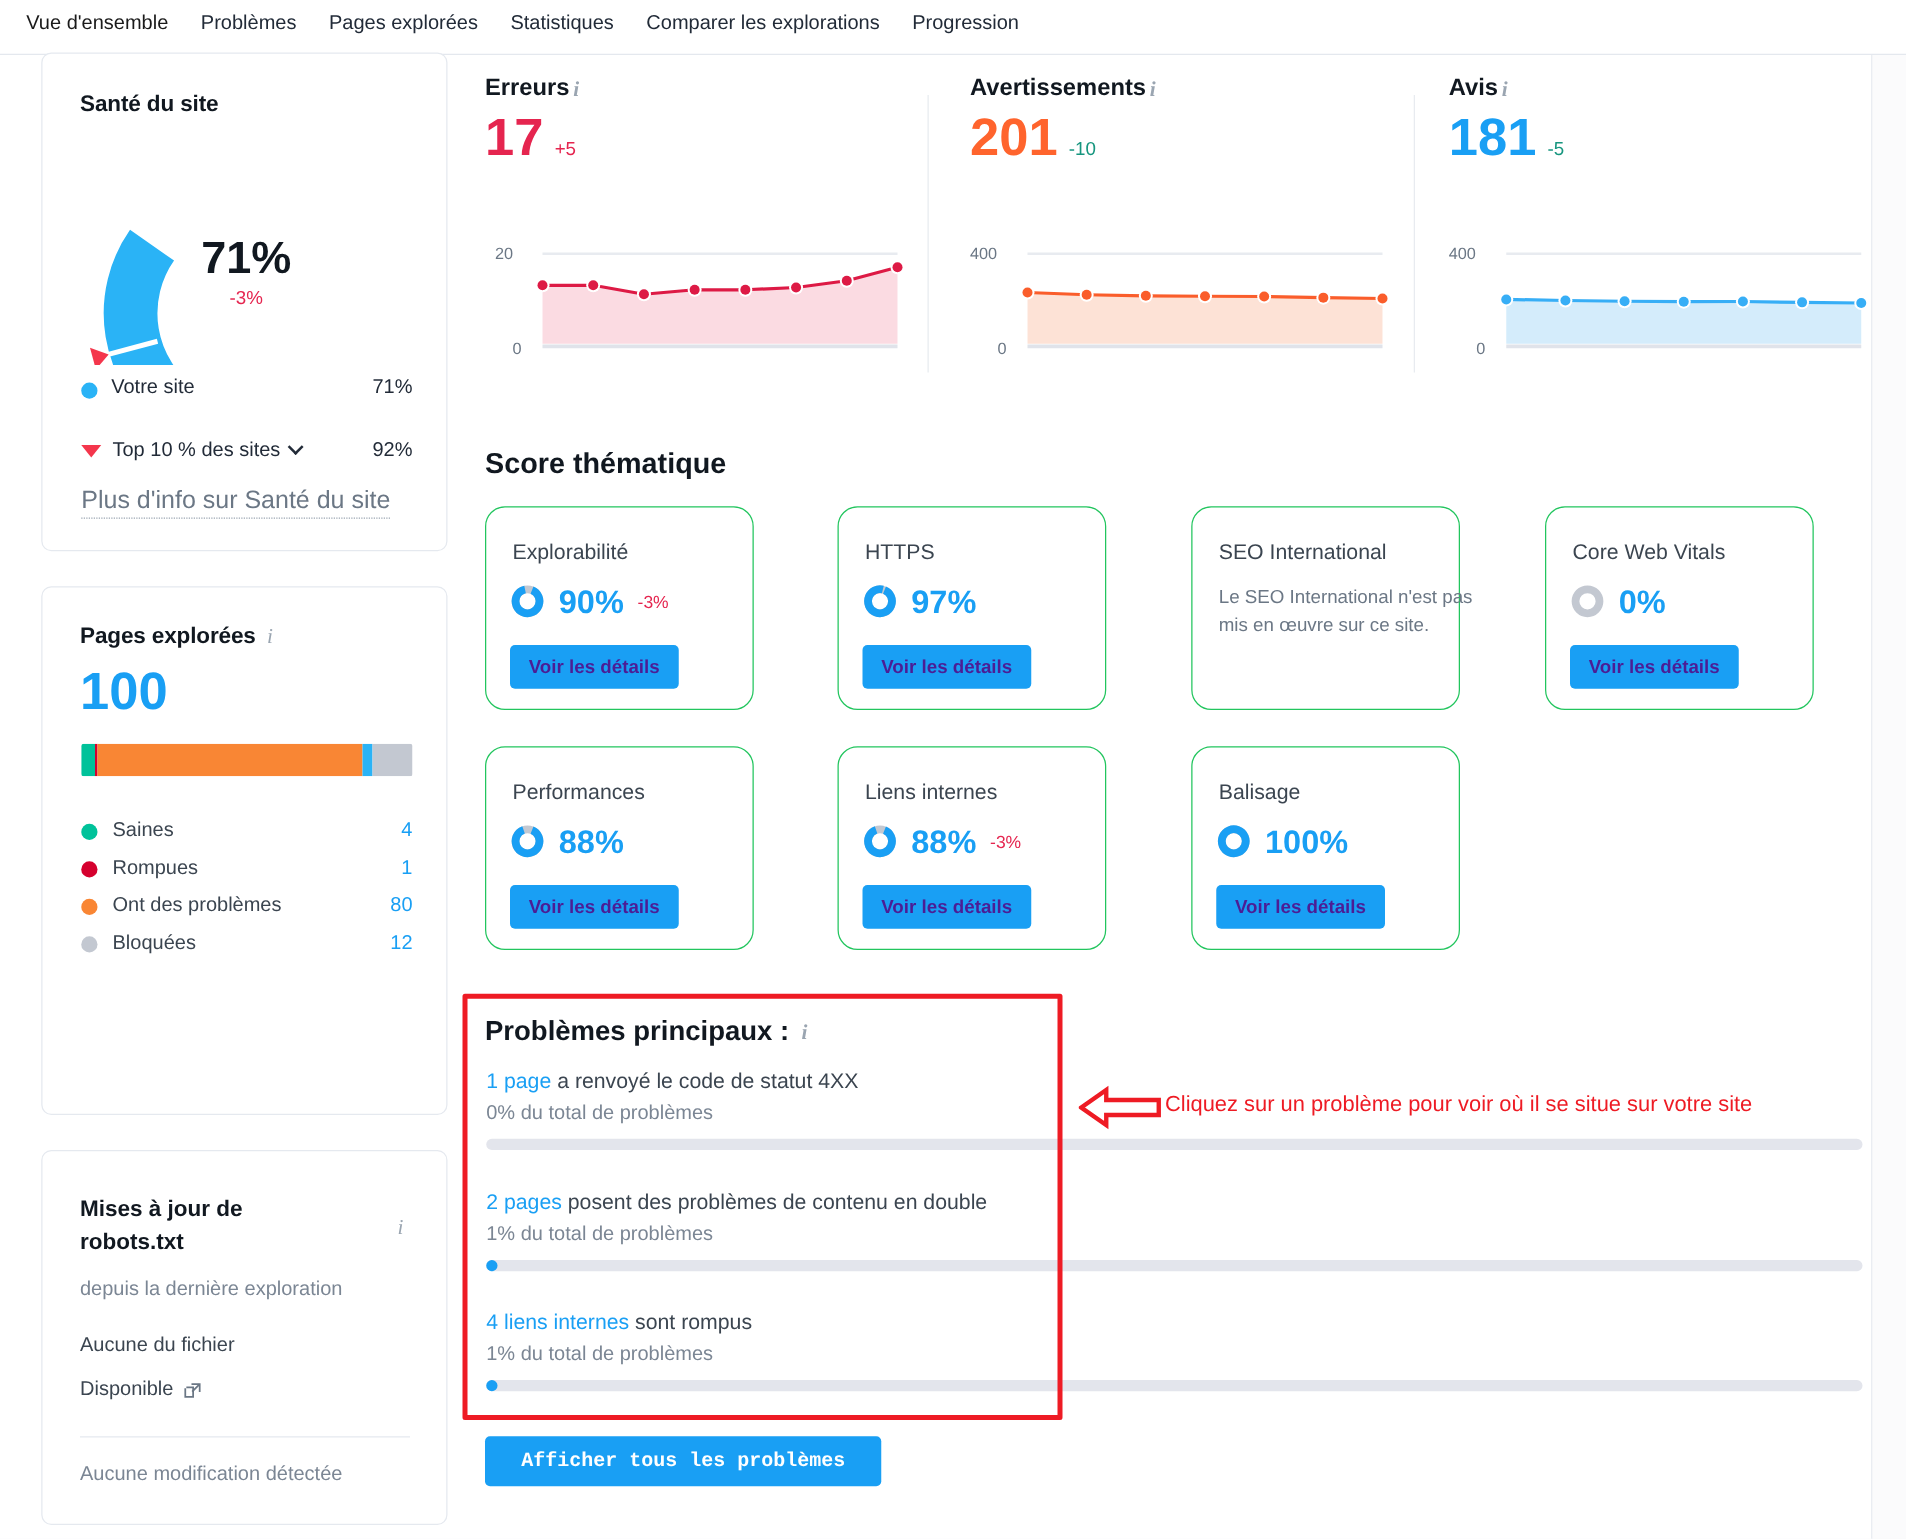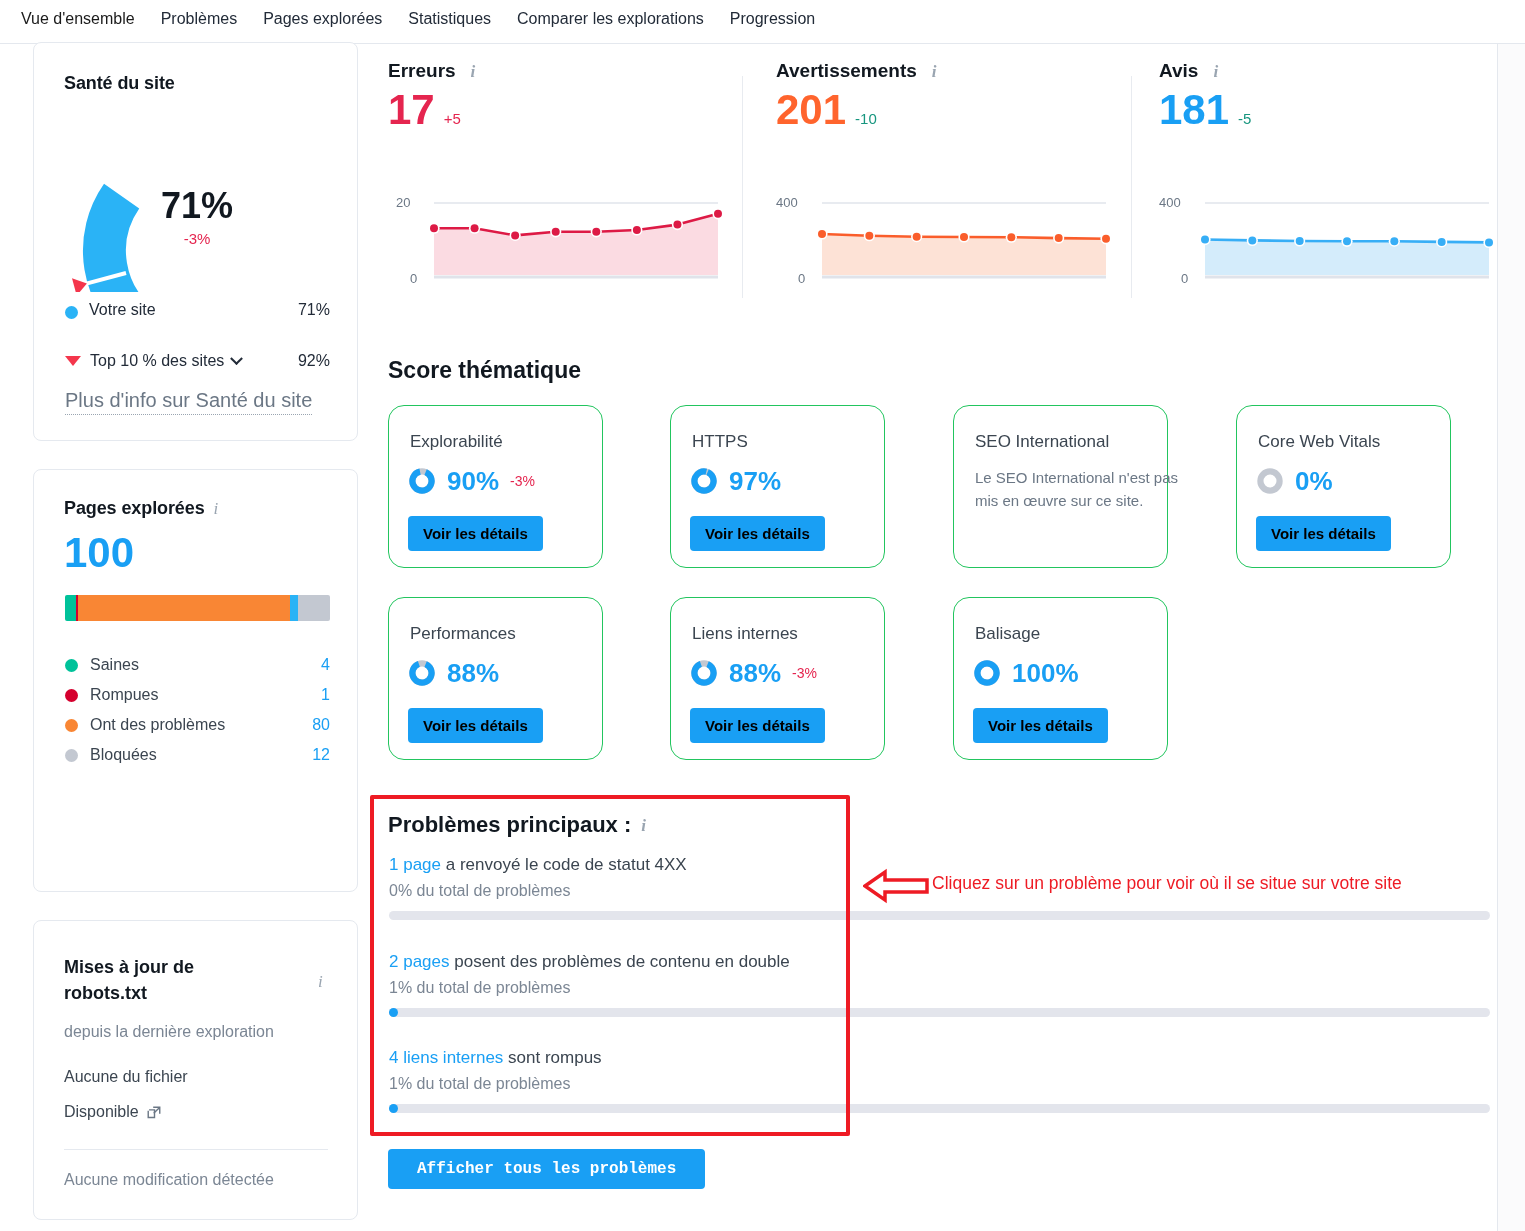--- a/index.html
+++ b/index.html
@@ -144,21 +144,21 @@
   .metric {
     position: absolute; top: 60px; height: 250px;
   }
   #metric-err  { left: 388px; width: 340px; }
   #metric-warn { left: 776px; width: 340px; }
   #metric-note { left: 1159px; width: 340px; }
   .metric-sep { position: absolute; top: 76px; width: 1px; height: 222px; background: #e8ebf0; }
   #sep-1 { left: 742px; }
   #sep-2 { left: 1131px; }
 
-  .metric-head { display: flex; align-items: center; gap: 15px; font-size: 19px; font-weight: bold; color: #111820; }
+  .metric-head { display: flex; align-items: center; gap: 3px; font-size: 19px; font-weight: bold; color: #111820; }
   .metric-num { display: flex; align-items: baseline; gap: 9px; margin-top: 7px; }
   .metric-num .v { font-size: 42px; font-weight: bold; line-height: 1; }
   .metric-num .d { font-size: 15px; }
 
   .spark { position: absolute; left: 0; top: 135px; width: 340px; height: 100px; }
   .spark .ylab { position: absolute; font-size: 13px; color: #6b7785; }
   .spark .ytop { left: 8px; top: 0px; }
   .spark .ybot { left: 22px; top: 76px; }
 
   
@@ -168,21 +168,21 @@
     position: absolute; width: 215px; height: 163px;
     border: 1px solid #22c55e; border-radius: 16px; background: #fff;
   }
   .sc-name { position: absolute; left: 21px; top: 26px; font-size: 17px; color: #3b4550; }
   .sc-row { position: absolute; left: 19px; top: 61px; display: flex; align-items: center; gap: 11px; }
   .sc-pct { font-size: 26px; font-weight: bold; color: #199ff4; line-height: 1; }
   .sc-delta { font-size: 14px; color: #e5254f; }
   .sc-desc { position: absolute; left: 21px; top: 60px; width: 210px; font-size: 15px; color: #6b7785; line-height: 1.55; }
   .btn-blue {
     position: absolute; left: 19px; top: 110px;
-    background: #199ff4; color: #000000;
+    background: #199ff4; color: #4c1d95;
     border: none; border-radius: 4px;
     font-family: "Liberation Sans", sans-serif;
     font-size: 15px; font-weight: bold;
     padding: 9px 15px; cursor: pointer;
     white-space: nowrap;
   }
 
   
   .issues-box {
     position: absolute; left: 370px; top: 795px;

